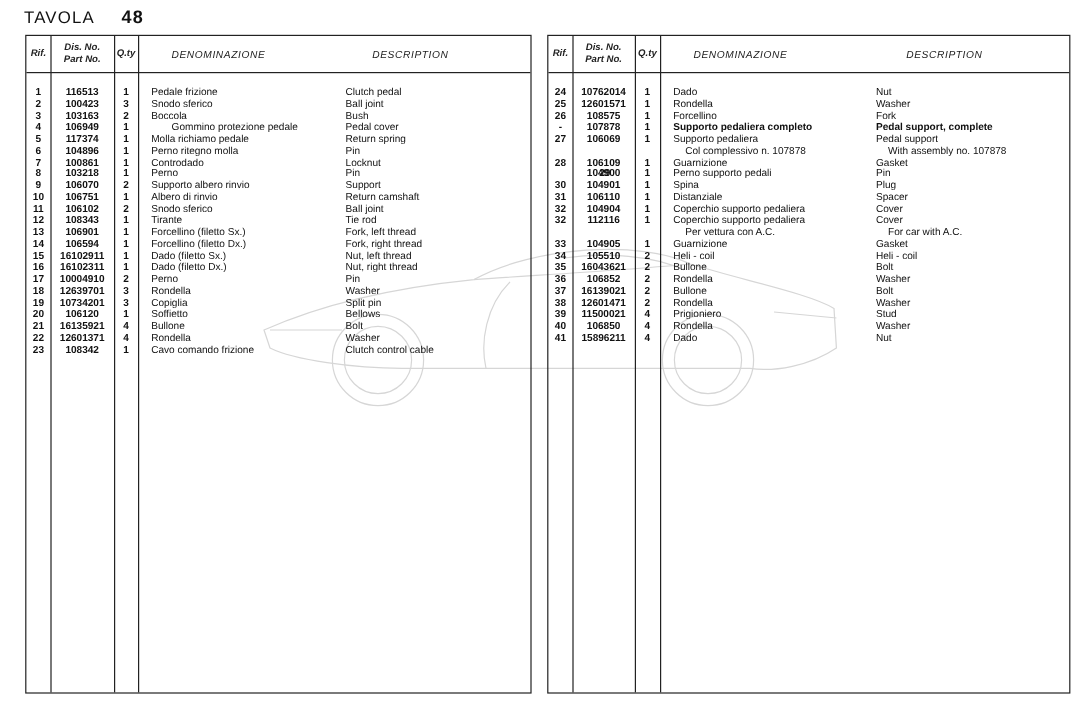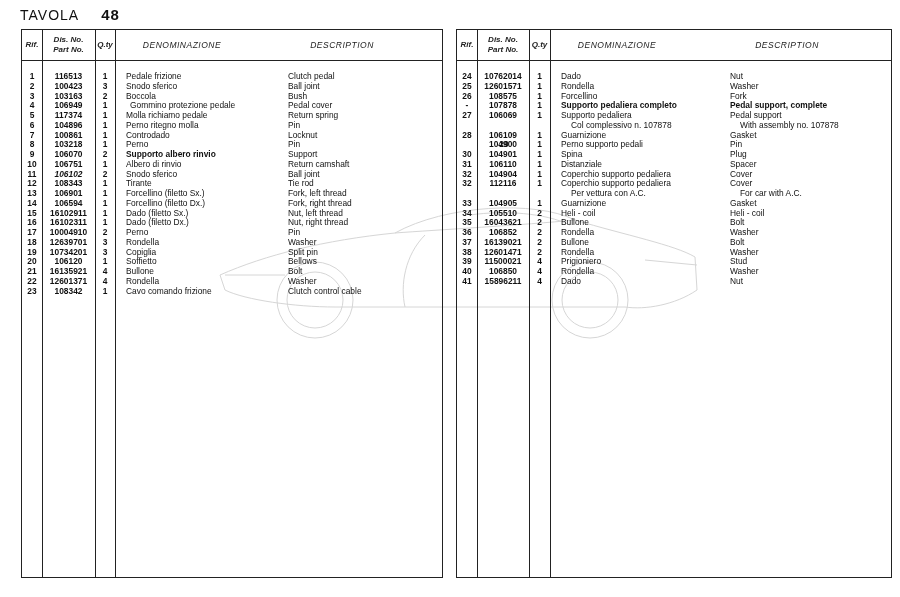--- a/index.html
+++ b/index.html
@@ -89,21 +89,21 @@
         <span class="rif" style="left: 0px; width: 20px;">3</span>
         <span class="part" style="left: 20px; width: 53px;">103163</span>
         <span class="qty" style="left: 73px; width: 20px;">2</span>
         <span class="den" style="left: 104px;">Boccola</span>
         <span class="desc" style="left: 266px;">Bush</span>
       </div>
       <div class="row">
         <span class="rif" style="left: 0px; width: 20px;">4</span>
         <span class="part" style="left: 20px; width: 53px;">106949</span>
         <span class="qty" style="left: 73px; width: 20px;">1</span>
-        <span class="den" style="left: 108px;">Gommino protezione pedale</span>
+        <span class="den" style="left: 121px;">Gommino protezione pedale</span>
         <span class="desc" style="left: 266px;">Pedal cover</span>
       </div>
       <div class="row">
         <span class="rif" style="left: 0px; width: 20px;">5</span>
         <span class="part" style="left: 20px; width: 53px;">117374</span>
         <span class="qty" style="left: 73px; width: 20px;">1</span>
         <span class="den" style="left: 104px;">Molla richiamo pedale</span>
         <span class="desc" style="left: 266px;">Return spring</span>
       </div>
       <div class="row">
@@ -124,33 +124,33 @@
         <span class="rif" style="left: 0px; width: 20px;">8</span>
         <span class="part" style="left: 20px; width: 53px;">103218</span>
         <span class="qty" style="left: 73px; width: 20px;">1</span>
         <span class="den" style="left: 104px;">Perno</span>
         <span class="desc" style="left: 266px;">Pin</span>
       </div>
       <div class="row">
         <span class="rif" style="left: 0px; width: 20px;">9</span>
         <span class="part" style="left: 20px; width: 53px;">106070</span>
         <span class="qty" style="left: 73px; width: 20px;">2</span>
-        <span class="den" style="left: 104px; font-weight: bold;">Supporto albero rinvio</span>
+        <span class="den" style="left: 104px;">Supporto albero rinvio</span>
         <span class="desc" style="left: 266px;">Support</span>
       </div>
       <div class="row">
         <span class="rif" style="left: 0px; width: 20px;">10</span>
         <span class="part" style="left: 20px; width: 53px;">106751</span>
         <span class="qty" style="left: 73px; width: 20px;">1</span>
         <span class="den" style="left: 104px;">Albero di rinvio</span>
         <span class="desc" style="left: 266px;">Return camshaft</span>
       </div>
       <div class="row">
         <span class="rif" style="left: 0px; width: 20px;">11</span>
-        <span class="part" style="left: 20px; width: 53px; font-style: italic;">106102</span>
+        <span class="part" style="left: 20px; width: 53px;">106102</span>
         <span class="qty" style="left: 73px; width: 20px;">2</span>
         <span class="den" style="left: 104px;">Snodo sferico</span>
         <span class="desc" style="left: 266px;">Ball joint</span>
       </div>
       <div class="row">
         <span class="rif" style="left: 0px; width: 20px;">12</span>
         <span class="part" style="left: 20px; width: 53px;">108343</span>
         <span class="qty" style="left: 73px; width: 20px;">1</span>
         <span class="den" style="left: 104px;">Tirante</span>
         <span class="desc" style="left: 266px;">Tie rod</span>

